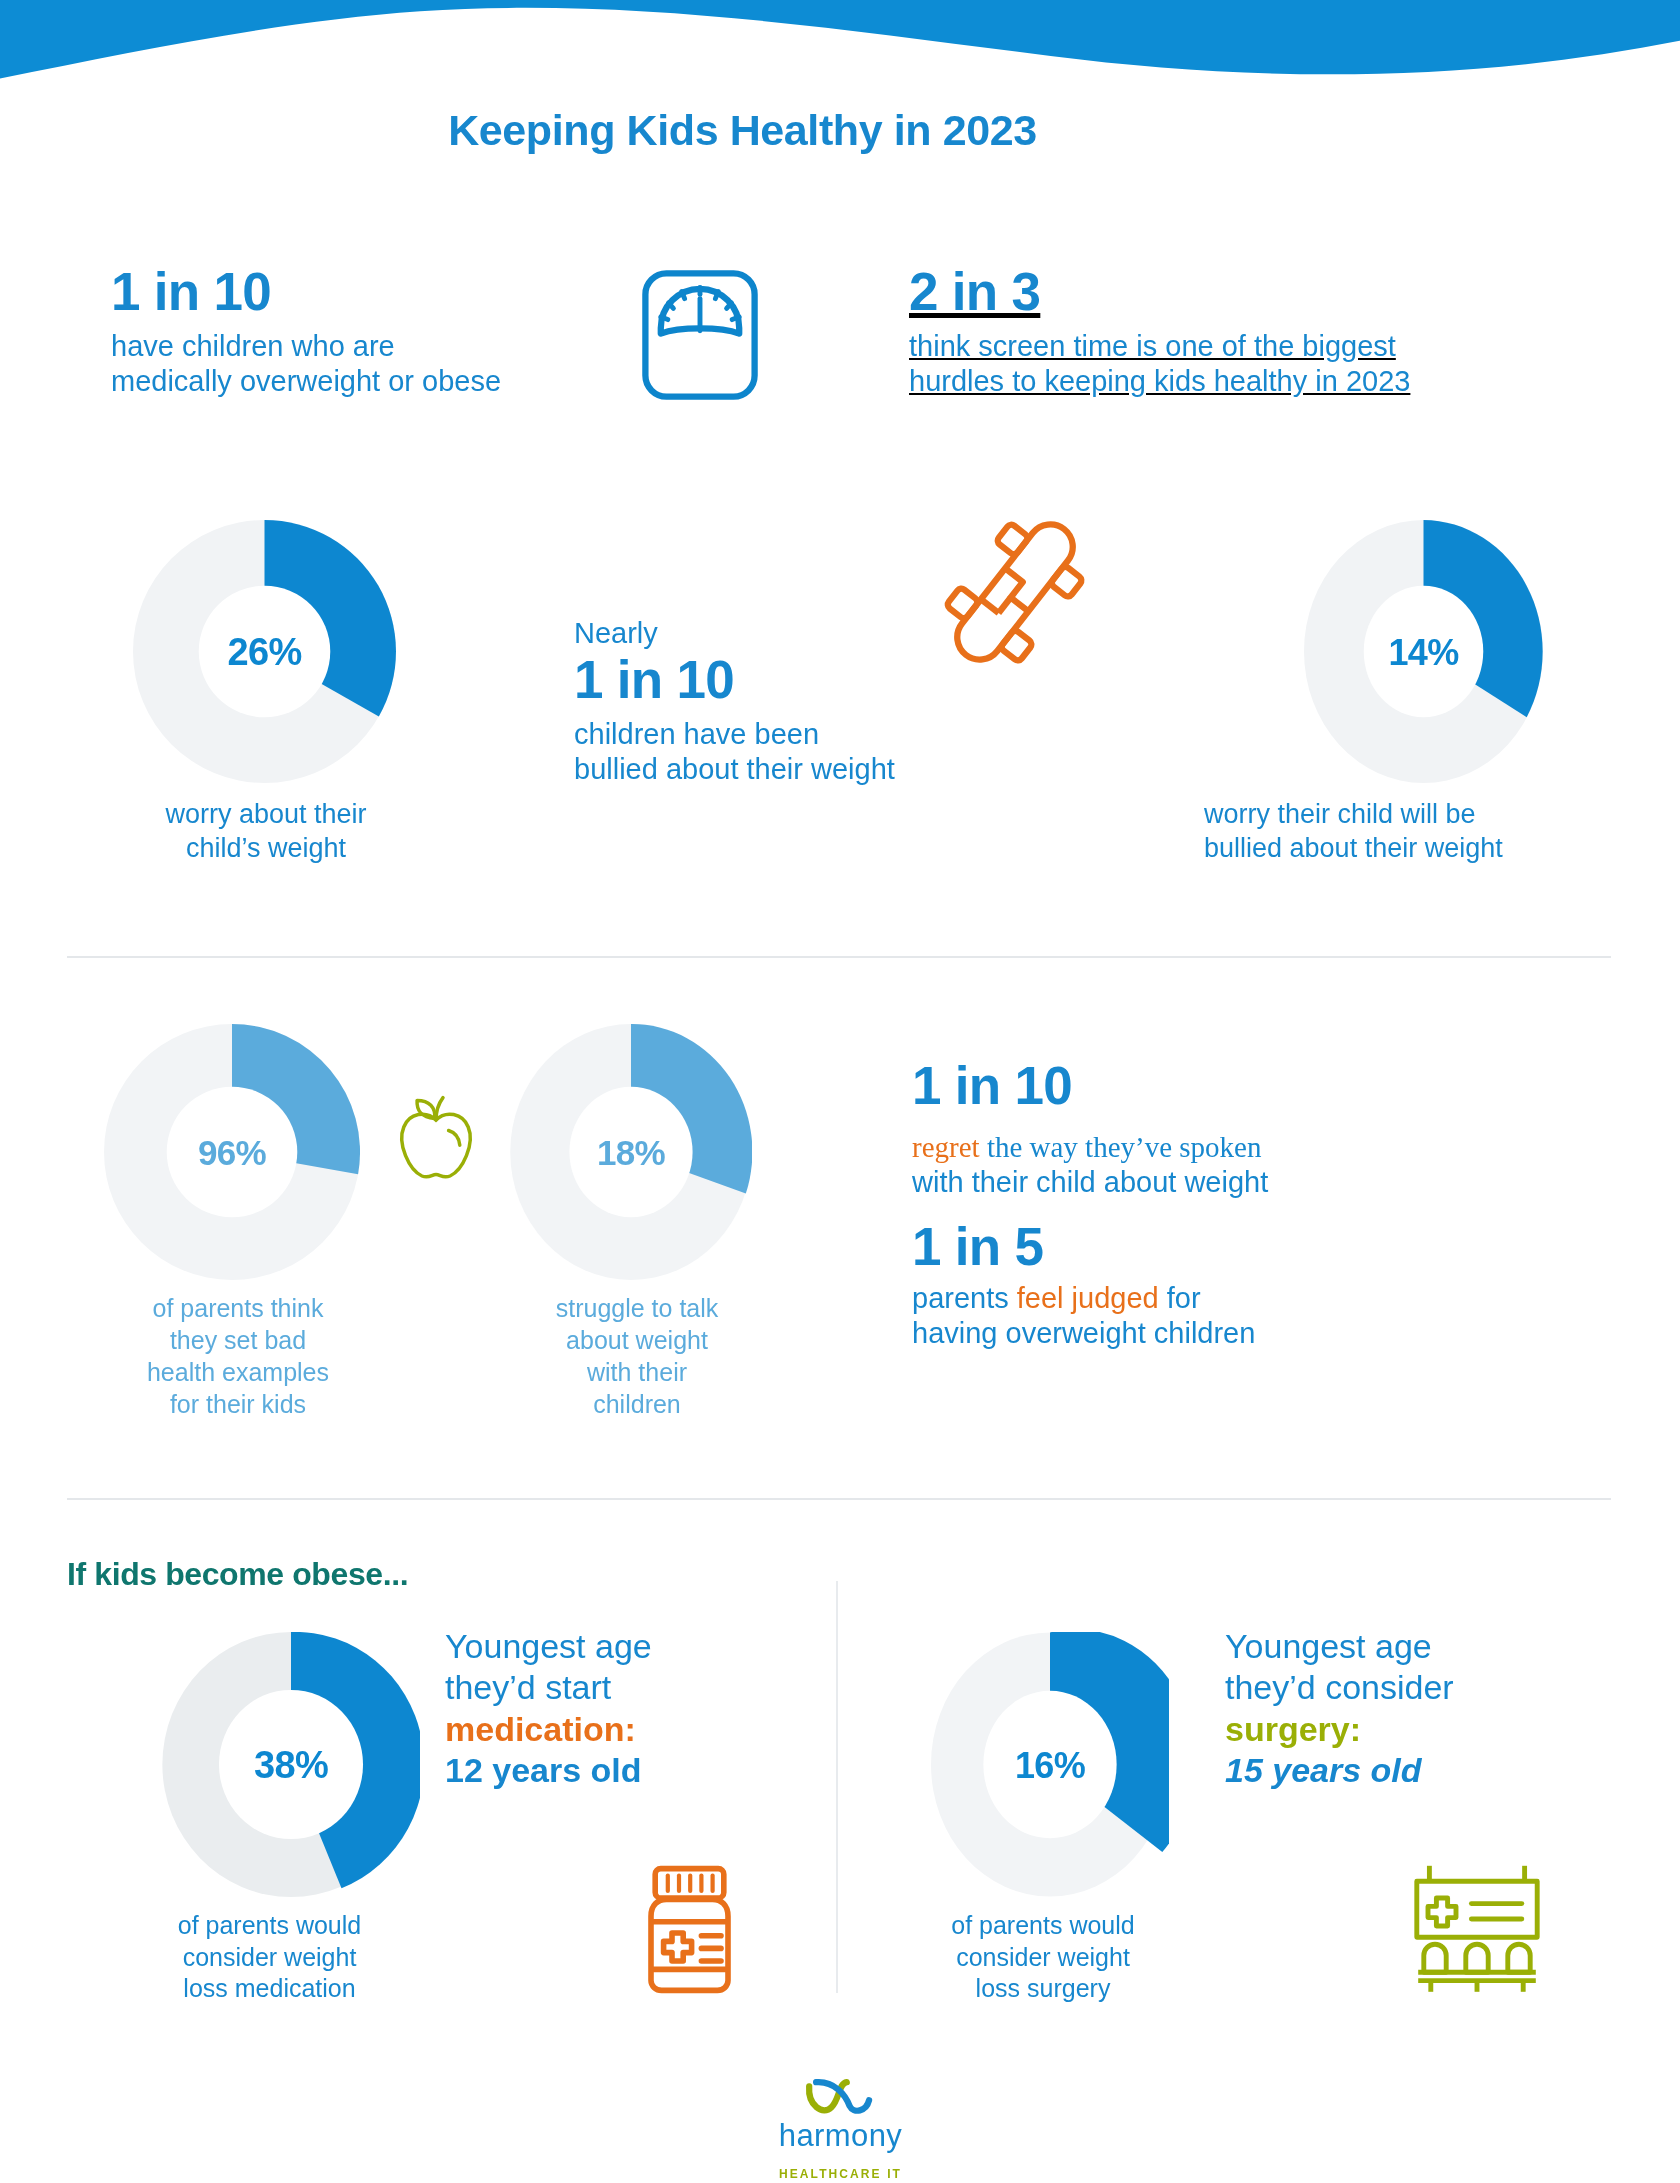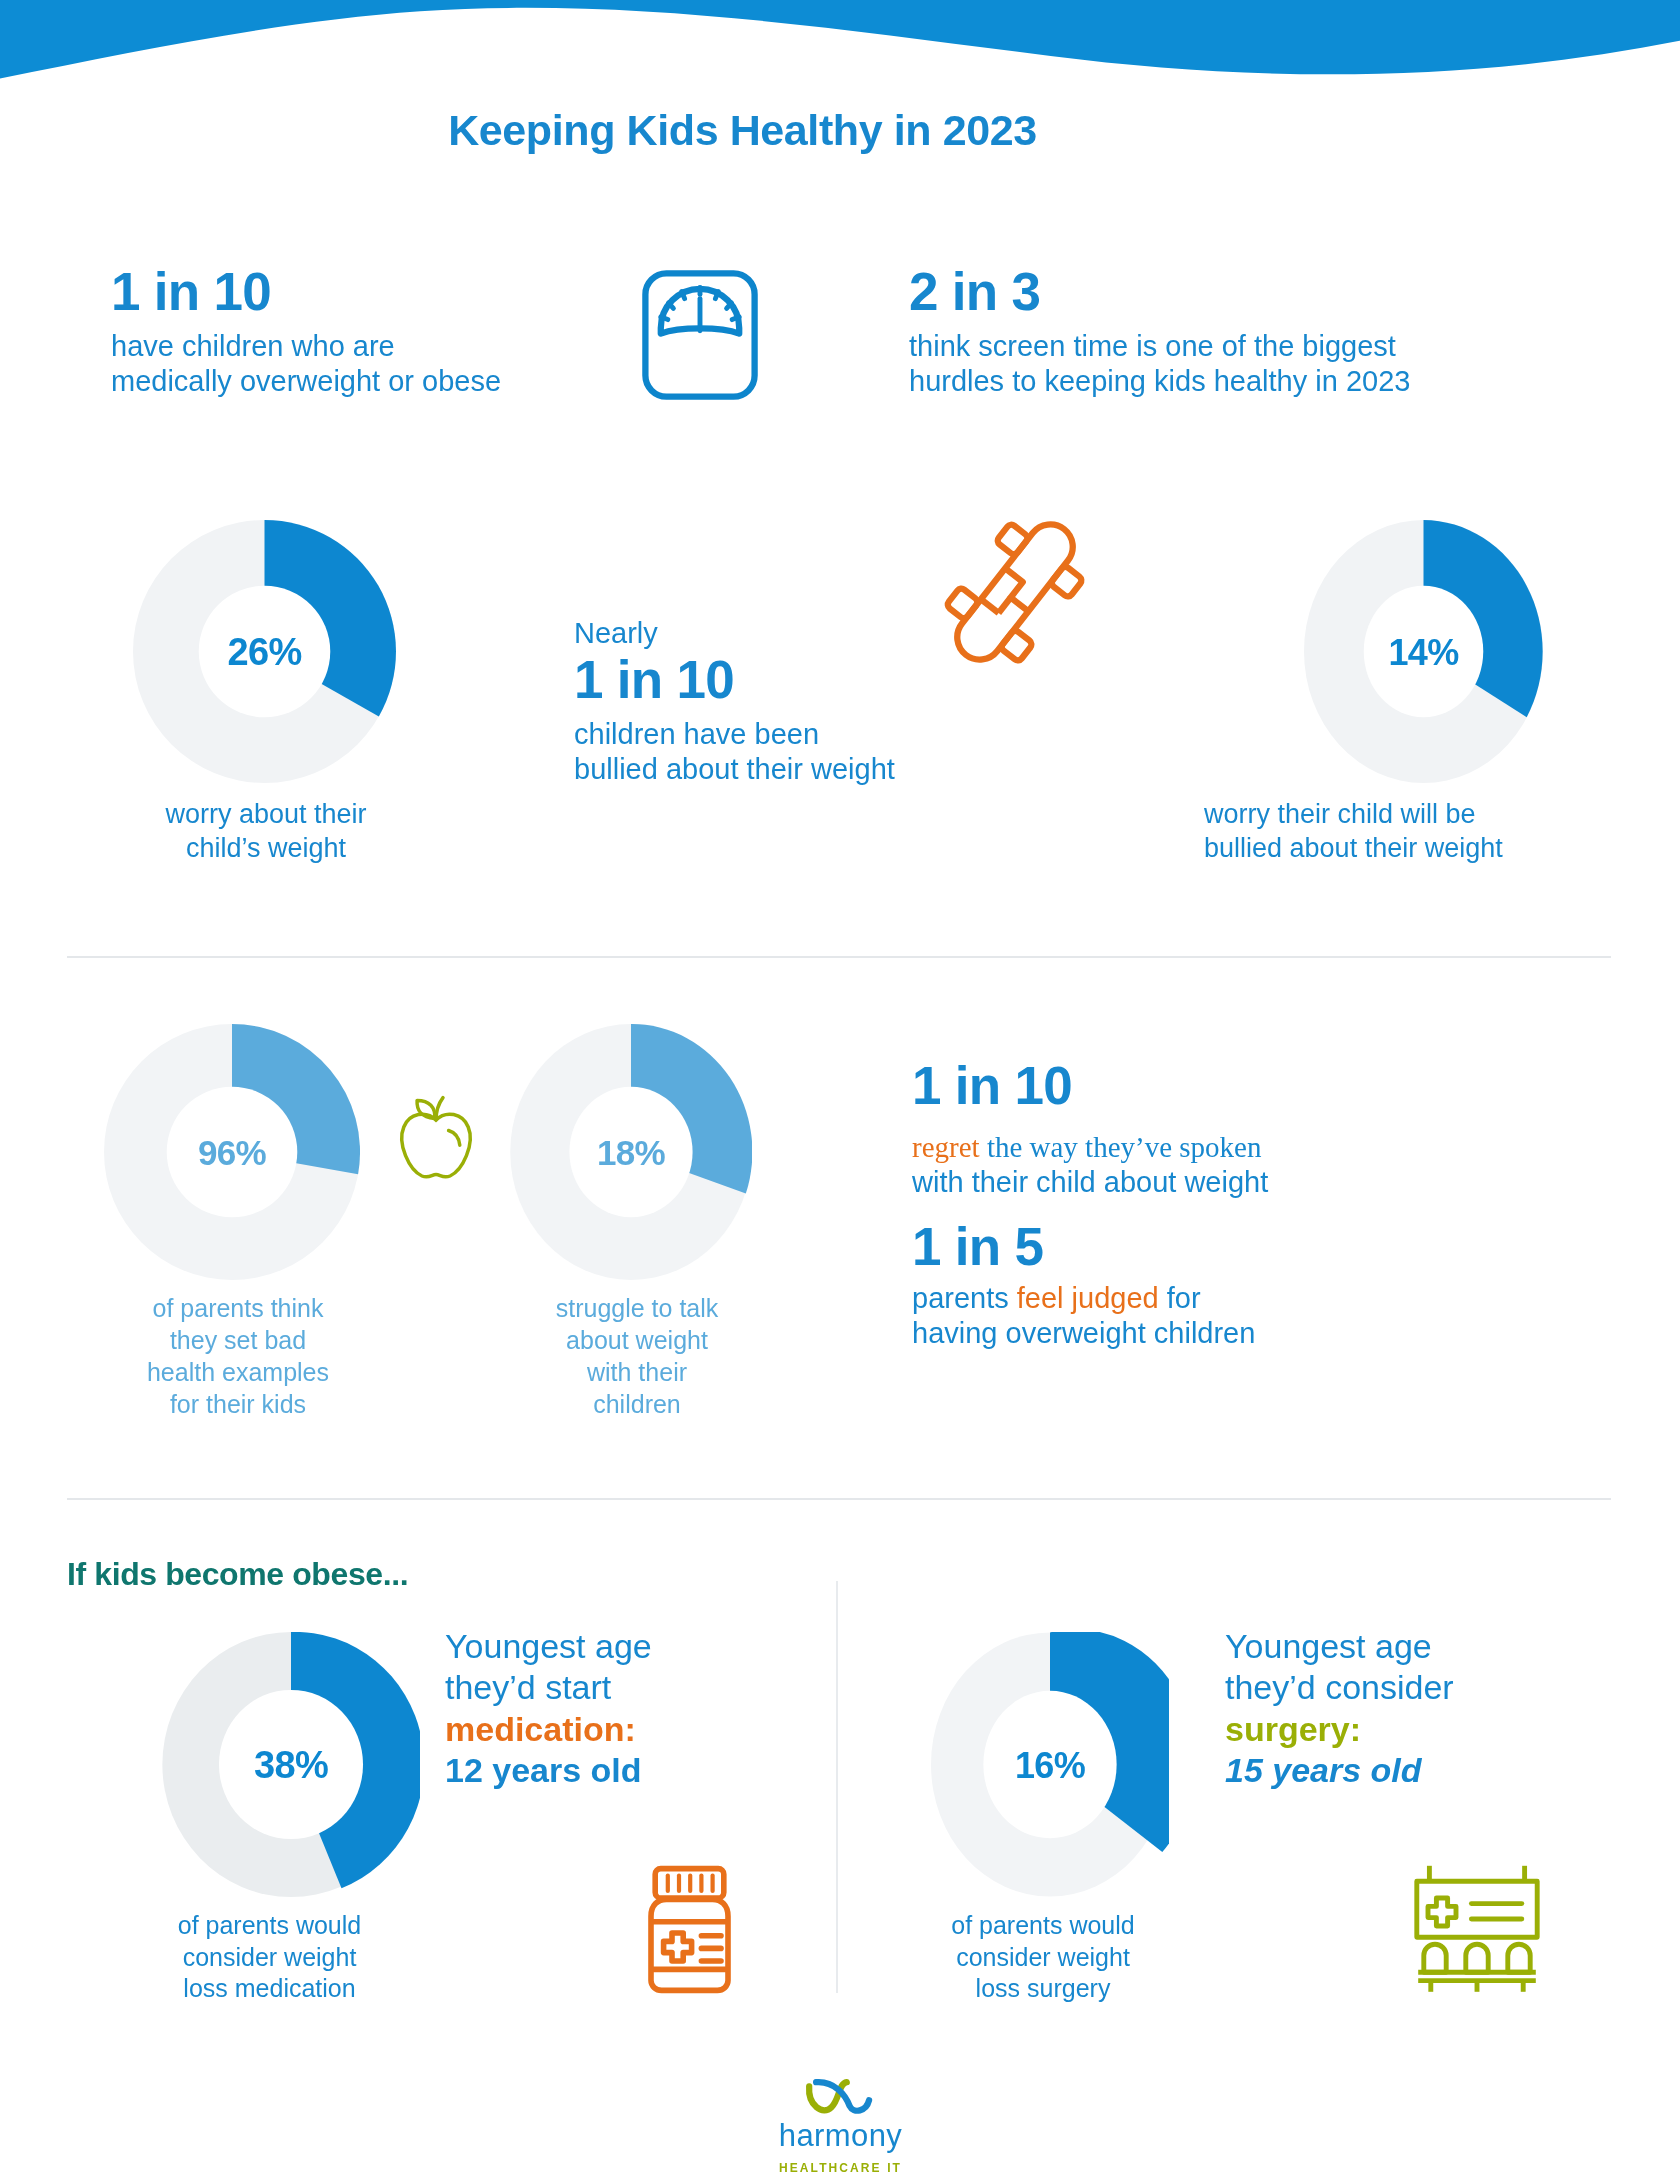--- a/index.html
+++ b/index.html
@@ -45,21 +45,21 @@
     color: #1787CE;
     line-height: 1.22;
     font-weight: 300;
   }
   .orange { color: #E8701A; }
   .green  { color: #9AAF06; }
 
   
   .stat-a { position: absolute; top: 265px; left: 111px; width: 518px; }
   .scale-icon { position: absolute; top: 265px; left: 630px; }
-  .stat-b { position: absolute; top: 265px; left: 909px; width: 707px; }
+  .stat-b { position: absolute; top: 265px; left: 909px; width: 707px; text-decoration: underline; }
 
   
   .donut { position: relative; }
   .donut-label {
     position: absolute;
     top: 0; left: 0; width: 100%; height: 100%;
     display: flex; align-items: center; justify-content: center;
     font-weight: bold;
     letter-spacing: -0.7px;
   }
@@ -132,21 +132,21 @@
   
   .footer-logo {
     position: absolute; top: 2078px; left: 0; width: 1681px;
     display: flex; flex-direction: column; align-items: center;
   }
   .logo-word {
     font-size: 31px; color: #1787CE; font-weight: 300; letter-spacing: 0.4px;
     line-height: 1; margin-top: 2.8px;
   }
   .logo-sub {
-    font-size: 12px; color: #9AAF06; font-weight: bold; letter-spacing: 2.1px; margin-top: 10px;
+    font-size: 12px; color: #9AAF06; font-weight: bold; letter-spacing: 2.1px; margin-top: 16px;
   }
 </style>
 </head>
 <body>
 
 <svg class="header-wave" viewBox="0 0 2400 120" preserveAspectRatio="none">
   <path d="M0,0 L2400,0 L2400,58 C2100,118 1800,118 1500,80 C1200,42 900,-4 600,16 C400,30 200,72 0,112 Z" fill="#0D8CD4"></path>
 </svg>
 
 <div class="page-title">Keeping Kids Healthy in 2023</div>

